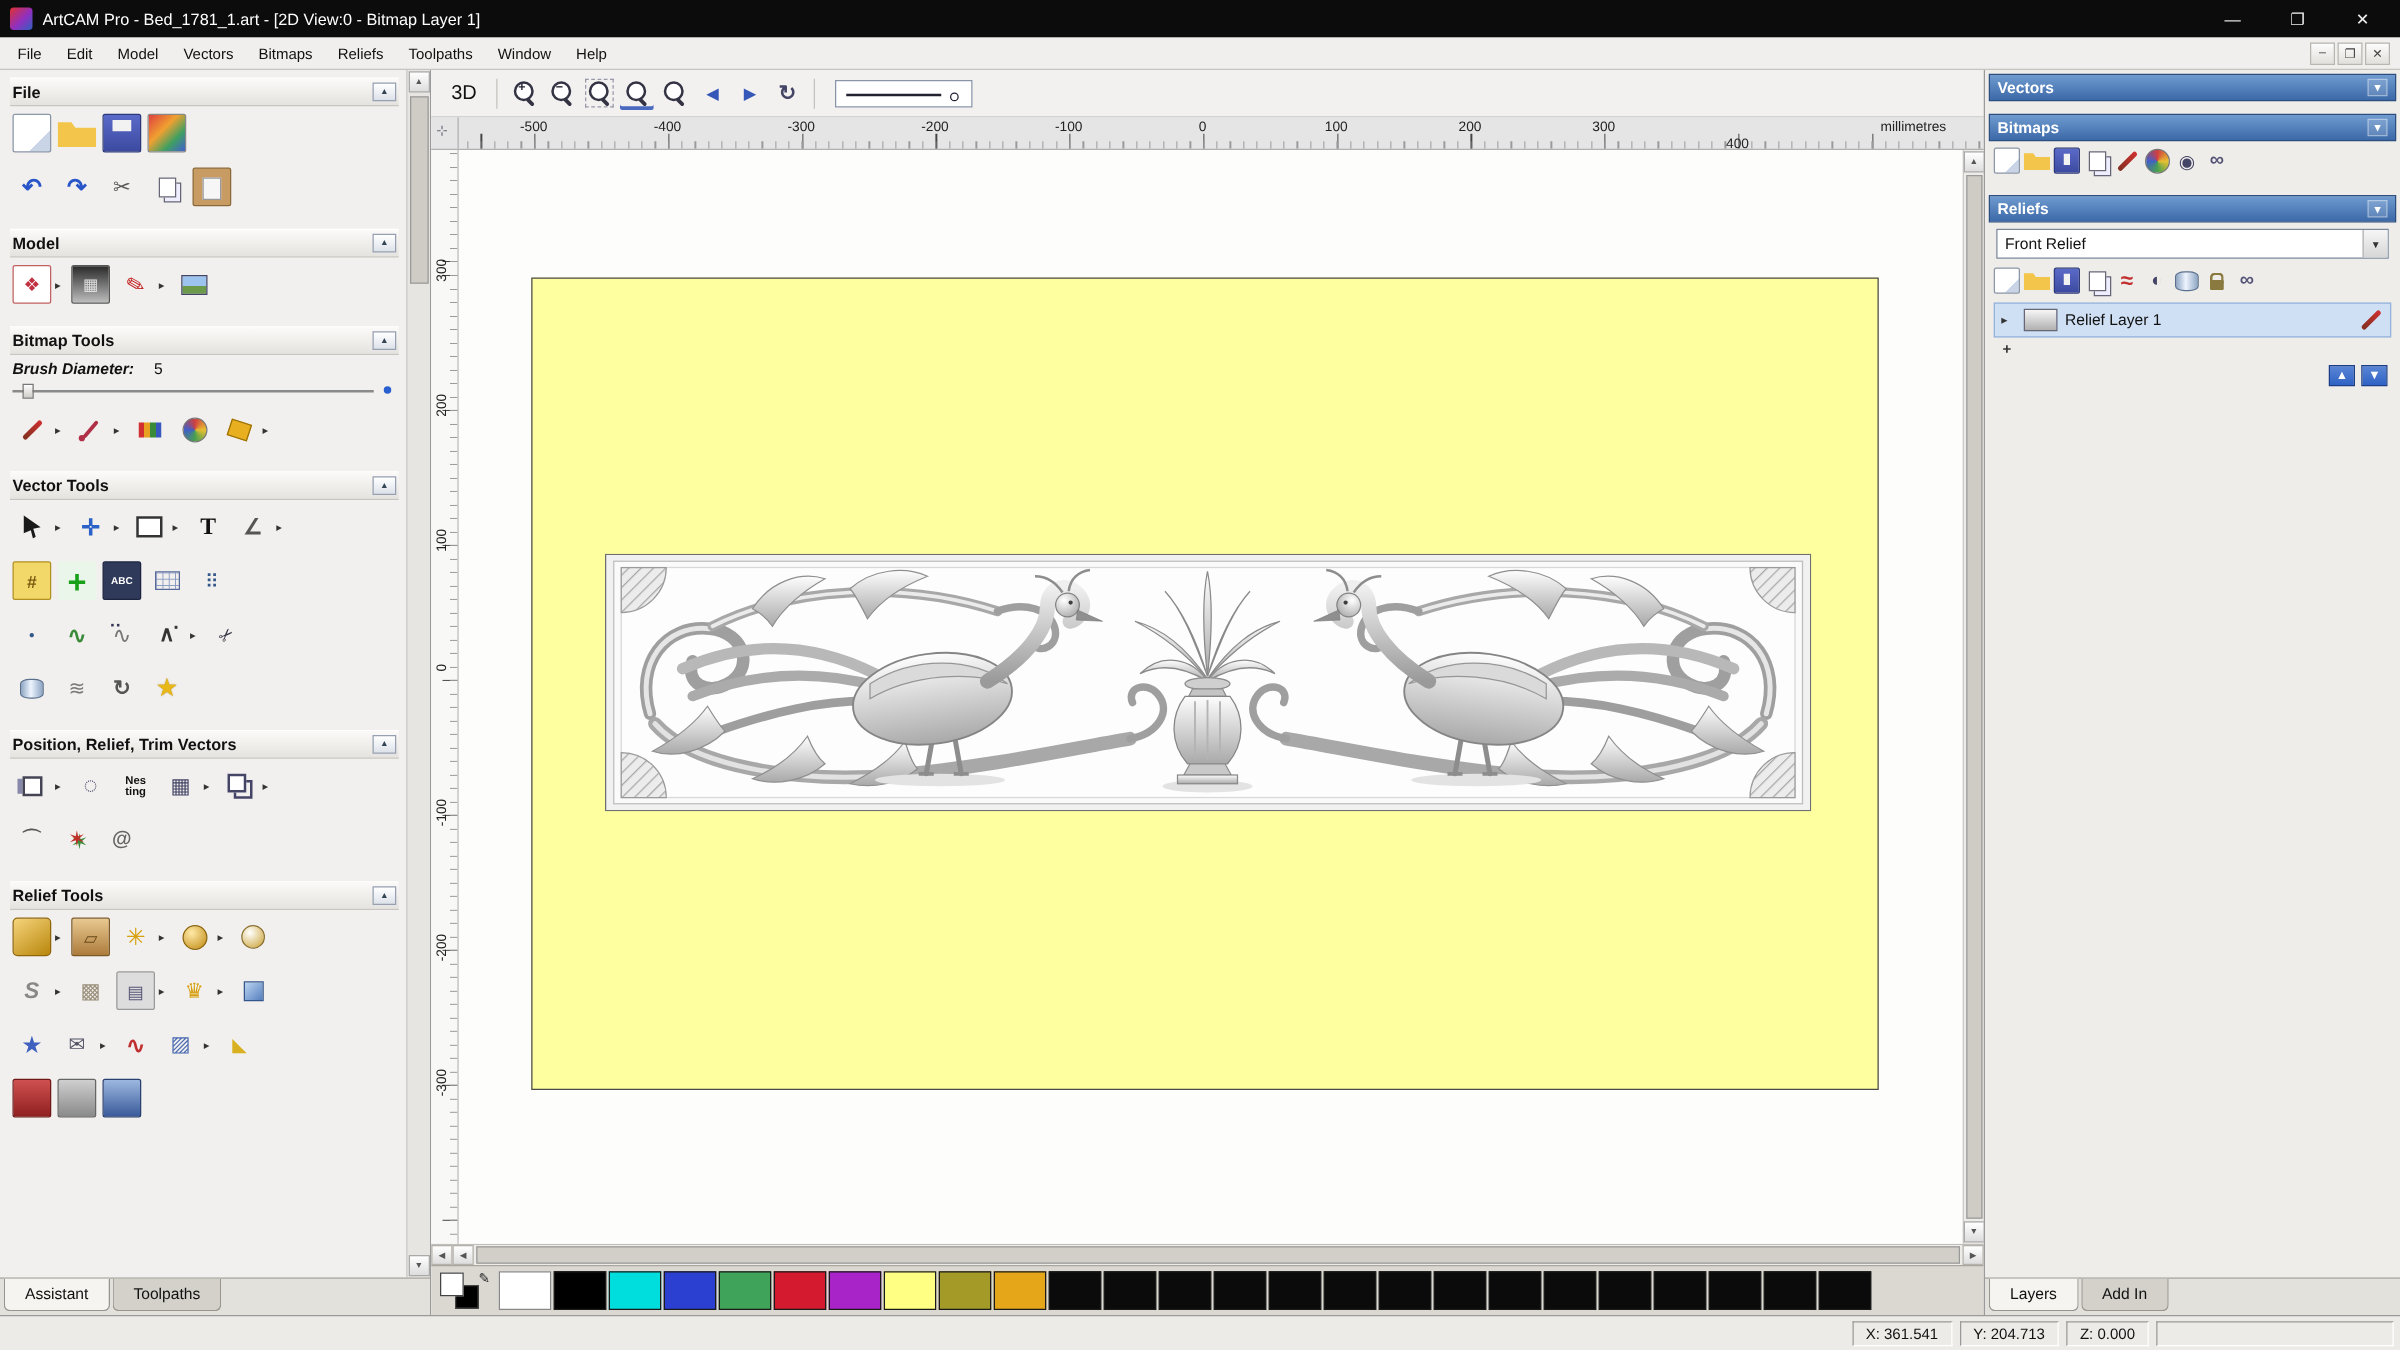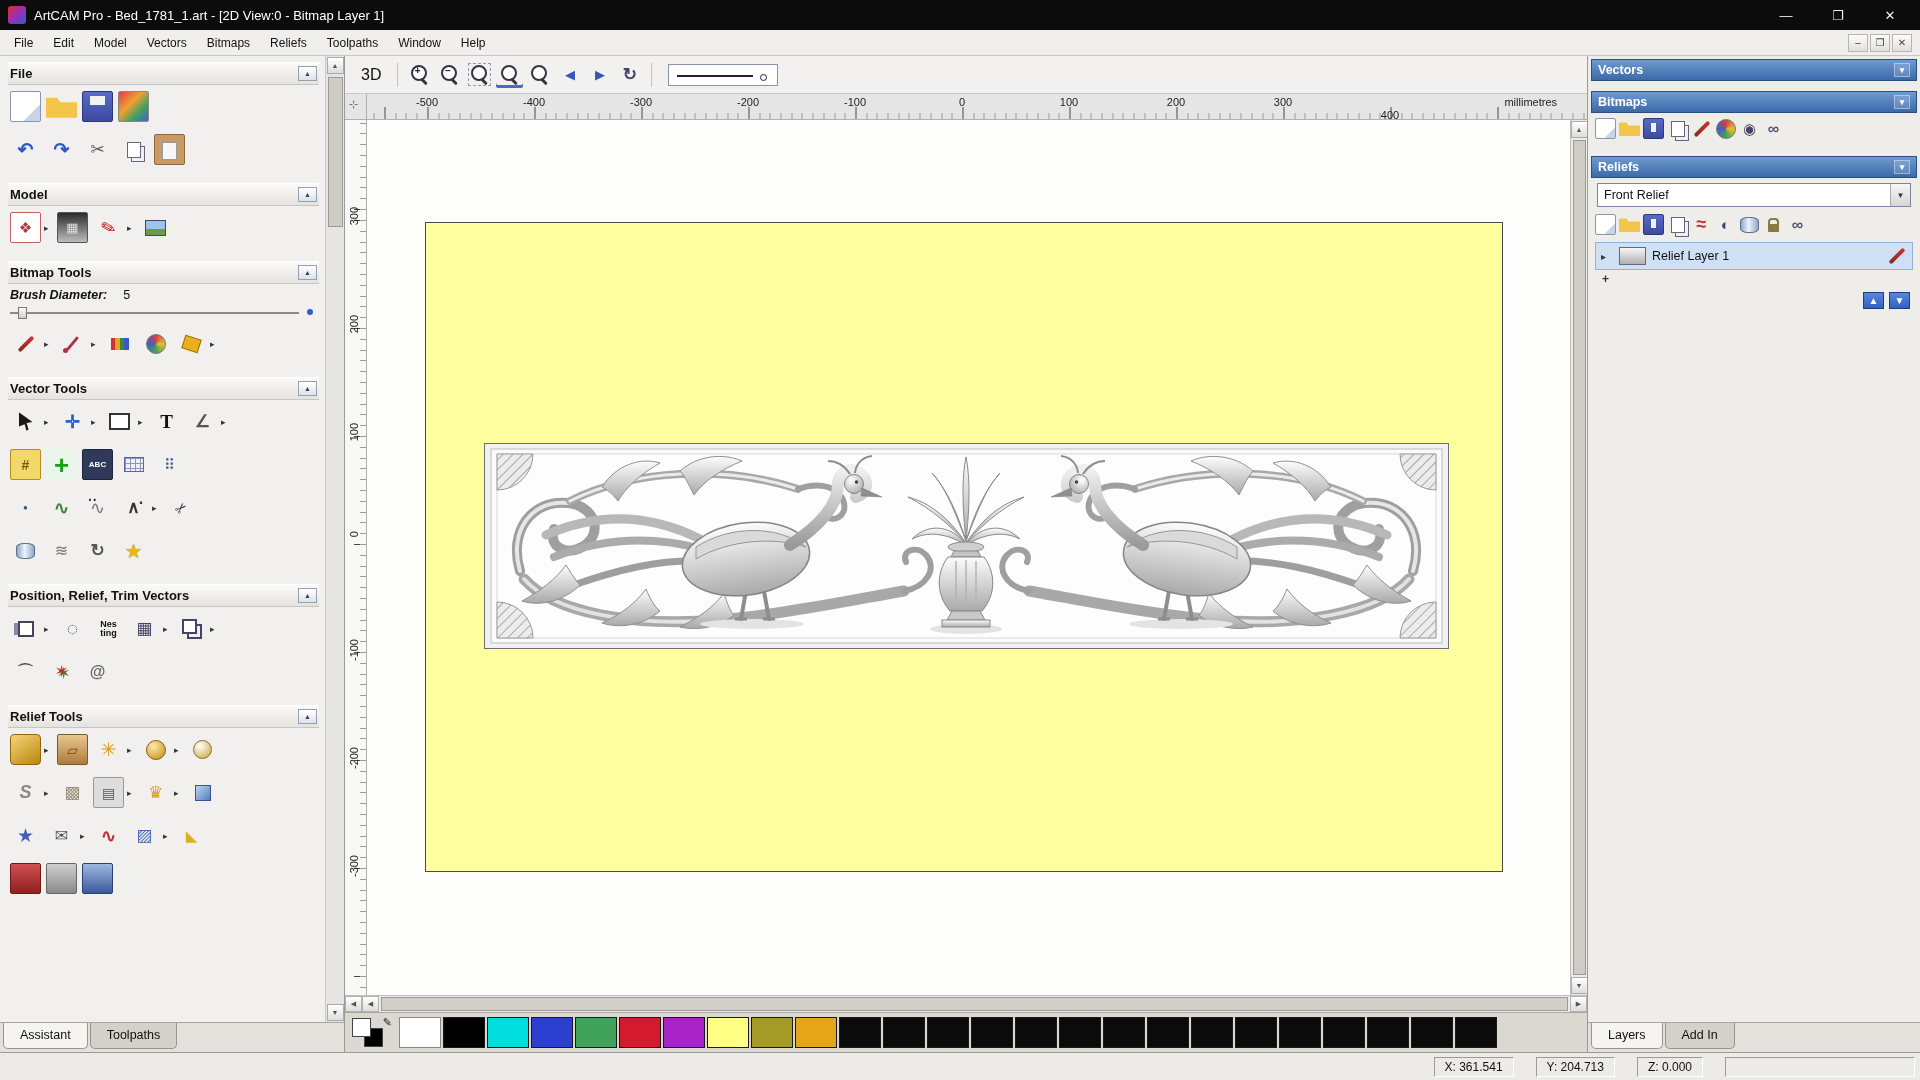--- a/index.html
+++ b/index.html
@@ -201,21 +201,21 @@
   .plus-badge{margin:0 0 2px 14px;font-size:12px;font-weight:bold;color:#333;width:14px}
   .reorder{display:flex;gap:5px;justify-content:flex-end;padding:4px 10px}
   .ud{width:21px;height:17px;background:linear-gradient(#5b86d6,#2f62c4);color:#fff;font-size:10px;display:flex;align-items:center;justify-content:center;border:1px solid #1c3e86}
   .combo{display:flex;margin:5px 9px 2px 9px;height:24px;border:1px solid #7a869a;background:#fff;align-items:center}
   .combo .val{flex:1;padding:0 6px;font-size:12.5px}
   .combo .dd{width:20px;height:100%;background:linear-gradient(#f6f6f6,#d6d6d6);border-left:1px solid #aaa;display:flex;align-items:center;justify-content:center;font-size:8px;color:#333}
   .rp-fill{flex:1}
   .right-tabs{height:30px;display:flex;align-items:flex-start;background:#e3e1dc;border-top:1px solid #a9a6a0;padding-left:3px;gap:2px}
 
   
-  .statusbar{height:28px;display:flex;align-items:center;background:#edebe7;border-top:1px solid #9a9a9a;padding:3px 5px;gap:22px}
+  .statusbar{height:28px;display:flex;align-items:center;background:#edebe7;border-top:1px solid #9a9a9a;padding:3px 5px;gap:6px}
   .sb-fill-l{flex:1}
   .seg{height:20px;border:1px solid;border-color:#9a9a9a #ffffff #ffffff #9a9a9a;padding:2px 10px;font-size:12px;background:#edebe7;white-space:nowrap}
   .seg.empty{width:190px}
 </style>
 </head>
 <body>
 
 <div class="titlebar">
   <span class="app-icon"></span>
   <span class="title-text">ArtCAM Pro - Bed_1781_1.art - [2D View:0 - Bitmap Layer 1]</span>

